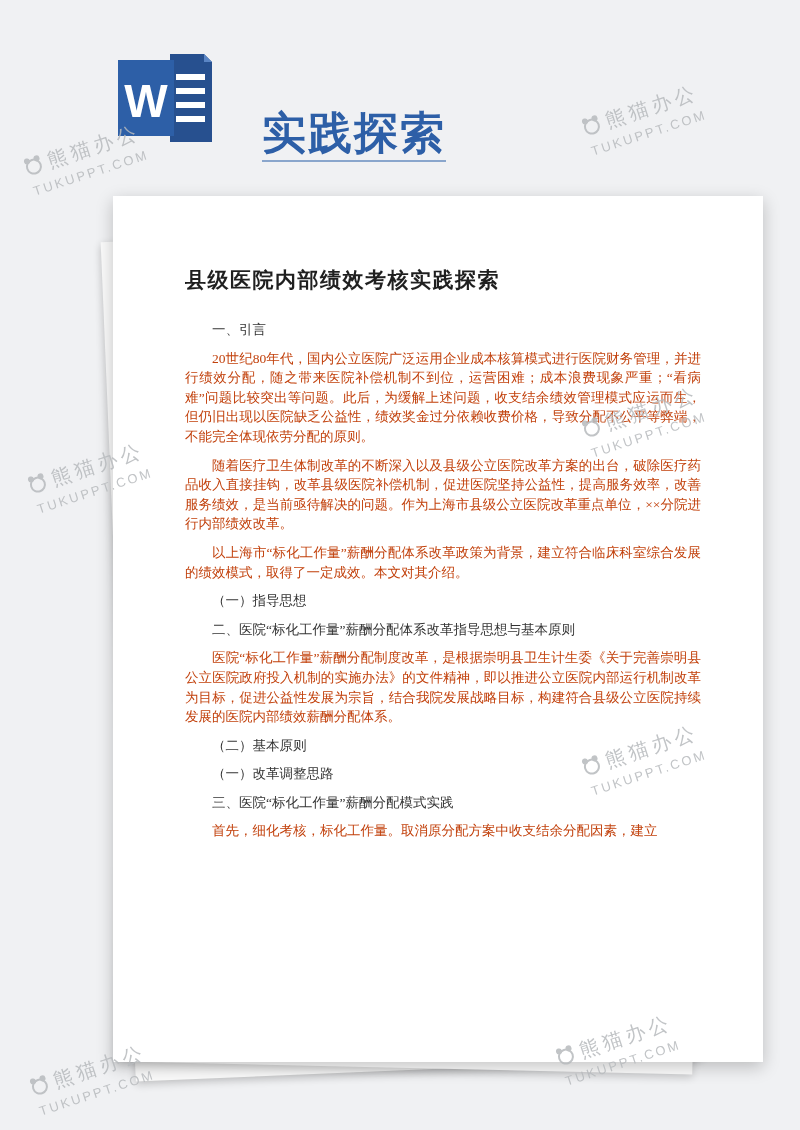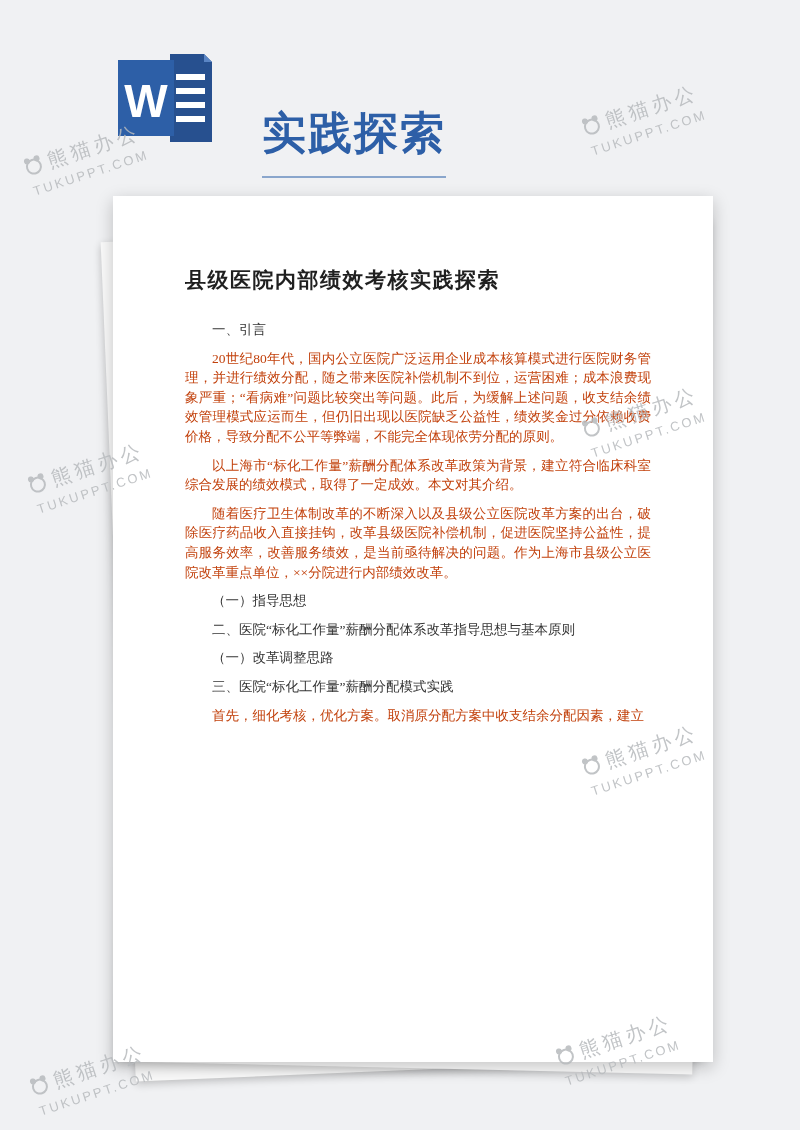--- a/index.html
+++ b/index.html
@@ -4,28 +4,28 @@
 <style>
   * { margin:0; padding:0; box-sizing:border-box; }
   body { background:#e8e9eb; font-family:"Liberation Serif","DejaVu Serif",serif; }
   .stage { position:relative; width:800px; height:1130px; background:#f0f1f3; overflow:hidden; margin:0 auto; }
 
   
   .word-icon { position:absolute; left:116px; top:50px; width:100px; height:100px; }
   .page-title { position:absolute; left:262px; top:54px; width:470px;
     font-family:"Liberation Sans","DejaVu Sans",sans-serif; font-weight:700;
     font-size:44px; color:#2d5fa7; line-height:1.2; letter-spacing:2px; }
-  .page-title .t2 { display:inline-block; border-bottom:2px solid #8aa6cc; padding-bottom:16px; }
+  .page-title .t2 { display:inline-block; border-bottom:2px solid #8aa6cc; padding-bottom:0; }
 
   
   .paper-b1 { position:absolute; left:118px; top:230px; width:566px; height:840px;
     background:#fafafa; box-shadow:0 3px 9px rgba(0,0,0,.20); transform:rotate(-2.4deg); }
   .paper-b2 { position:absolute; left:124px; top:212px; width:578px; height:856px;
     background:#fcfcfc; box-shadow:0 3px 9px rgba(0,0,0,.16); transform:rotate(1.3deg); }
-  .paper { position:absolute; left:113px; top:196px; width:600px; height:866px;
+  .paper { position:absolute; left:113px; top:196px; width:650px; height:866px;
     background:#ffffff; box-shadow:0 5px 16px rgba(0,0,0,.22);
     padding:70px 62px 0 72px; overflow:hidden; }
 
   .doc-title { font-family:"Liberation Sans","DejaVu Sans",sans-serif; font-size:21px;
     font-weight:600; color:#1f1f1f; letter-spacing:1.5px; margin-bottom:26px; }
   .doc-p, .doc-sec { font-size:13.5px; line-height:19.6px; color:#c2410c;
     text-align:justify; text-indent:2em; margin-bottom:9px; }
   .doc-sec { color:#333; }
 
   
@@ -71,27 +71,29 @@
   </h1>
 
   <div class="paper-b1"></div>
   <div class="paper-b2"></div>
 
   <div class="paper">
     <h2 class="doc-title">县级医院内部绩效考核实践探索</h2>
     <div id="doc-body">
         <p class="doc-sec">一、引言</p>
         <p class="doc-p">20世纪80年代，国内公立医院广泛运用企业成本核算模式进行医院财务管理，并进行绩效分配，随之带来医院补偿机制不到位，运营困难；成本浪费现象严重；“看病难”问题比较突出等问题。此后，为缓解上述问题，收支结余绩效管理模式应运而生，但仍旧出现以医院缺乏公益性，绩效奖金过分依赖收费价格，导致分配不公平等弊端，不能完全体现依劳分配的原则。</p>
+        <p class="doc-p">随着医疗卫生体制改革的不断深入以及县级公立医院改革方案的出台，破除医疗药品收入直接挂钩，改革县级医院补偿机制，促进医院坚持公益性，提高服务效率，改善服务绩效，是当前亟待解决的问题。作为上海市县级公立医院改革重点单位，××分院进行内部绩效改革。</p>
         <p class="doc-p">以上海市“标化工作量”薪酬分配体系改革政策为背景，建立符合临床科室综合发展的绩效模式，取得了一定成效。本文对其介绍。</p>
-        <p class="doc-p">随着医疗卫生体制改革的不断深入以及县级公立医院改革方案的出台，破除医疗药品收入直接挂钩，改革县级医院补偿机制，促进医院坚持公益性，提高服务效率，改善服务绩效，是当前亟待解决的问题。作为上海市县级公立医院改革重点单位，××分院进行内部绩效改革。</p>
         <p class="doc-sec">（一）指导思想</p>
         <p class="doc-sec">二、医院“标化工作量”薪酬分配体系改革指导思想与基本原则</p>
+        <p class="doc-p">医院“标化工作量”薪酬分配制度改革，是根据崇明县卫生计生委《关于完善崇明县公立医院政府投入机制的实施办法》的文件精神，即以推进公立医院内部运行机制改革为目标，促进公益性发展为宗旨，结合我院发展战略目标，构建符合县级公立医院持续发展的医院内部绩效薪酬分配体系。</p>
+        <p class="doc-sec">（二）基本原则</p>
         <p class="doc-sec">（一）改革调整思路</p>
         <p class="doc-sec">三、医院“标化工作量”薪酬分配模式实践</p>
-        <p class="doc-p">首先，细化考核，优化方案。取消原分配方案中收支结余分配因素，建立</p>
+        <p class="doc-p">首先，细化考核，标化工作量。取消原分配方案中收支结余分配因素，建立</p>
       </div>
   </div>
 
   <div class="wm wm-1">
     <span class="wm-cn">
         <span class="panda"></span>
         <span>熊猫办公</span>
       </span>
     <span class="wm-en">TUKUPPT.COM</span>
   </div>

